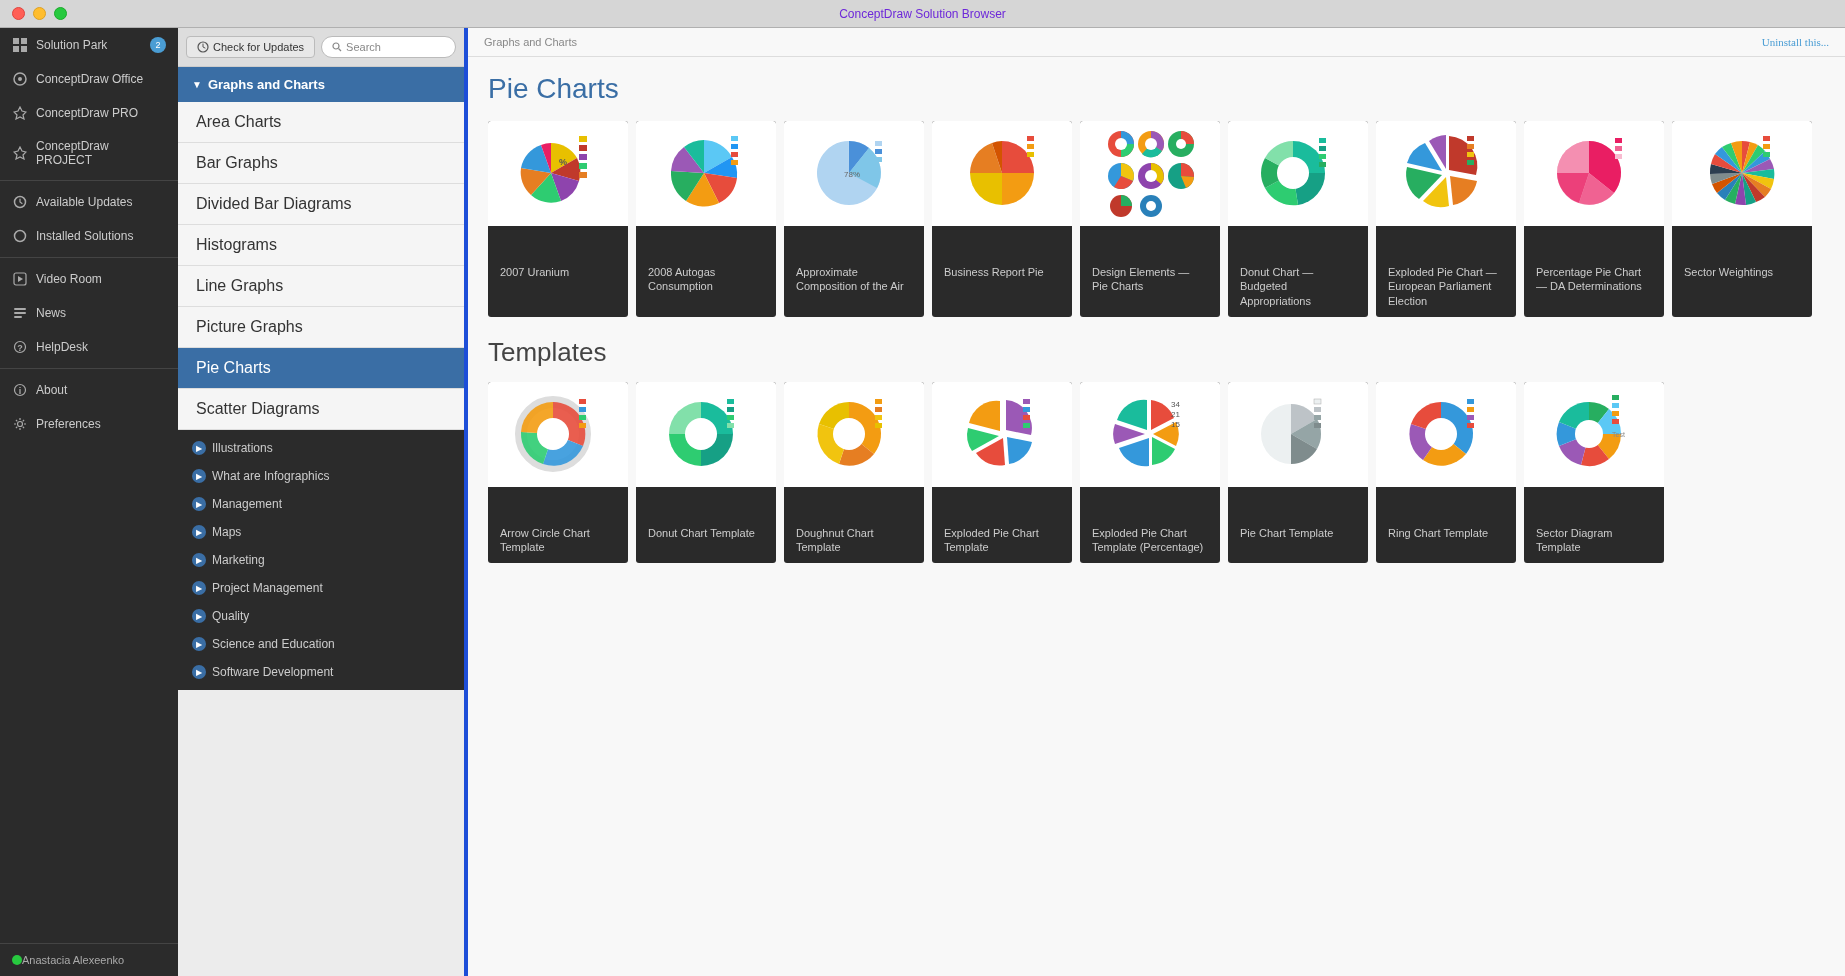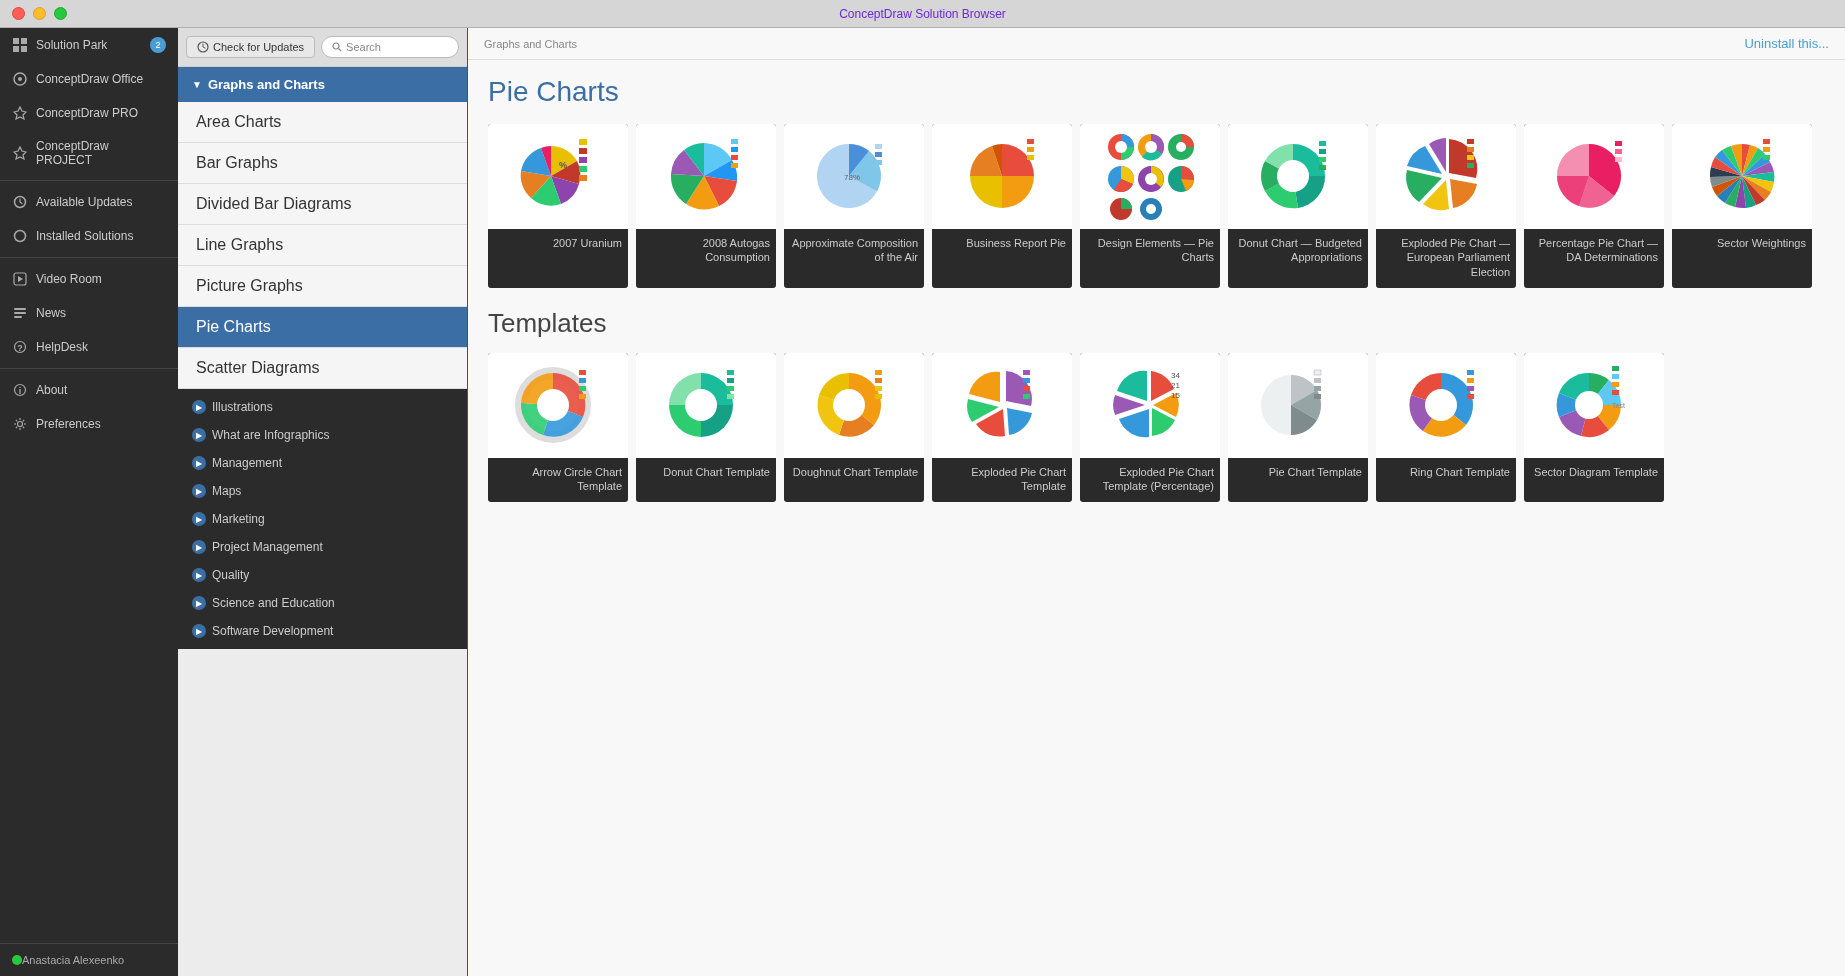--- a/index.html
+++ b/index.html
@@ -28,45 +28,45 @@
     
     .sidebar { width: 178px; background: #2b2b2b; display: flex; flex-direction: column; overflow-y: auto; flex-shrink: 0; }
     .sidebar-item { display: flex; align-items: center; gap: 8px; padding: 9px 12px; cursor: pointer; color: #ccc; font-size: 12px; }
     .sidebar-item .badge { background: #4a9dd4; color: white; border-radius: 50%; width: 16px; height: 16px; font-size: 9px; display: flex; align-items: center; justify-content: center; margin-left: auto; }
     .sidebar-icon { width: 16px; height: 16px; display: flex; align-items: center; justify-content: center; flex-shrink: 0; }
     .sidebar-divider { border: none; border-top: 1px solid #444; margin: 4px 0; }
     .sidebar-user { display: flex; align-items: center; gap: 0; padding: 10px 12px; margin-top: auto; color: #aaa; font-size: 11px; border-top: 1px solid #444; }
     .user-dot { width: 10px; height: 10px; border-radius: 50%; background: #27c93f; flex-shrink: 0; }
 
     
-    .nav-panel { width: 290px; background: #ececec; display: flex; flex-direction: column; flex-shrink: 0; border-right: 1px solid #1d4ed8; }
+    .nav-panel { width: 290px; background: #ececec; display: flex; flex-direction: column; flex-shrink: 0; border-right: 4px solid #1d4ed8; }
     .nav-top { padding: 8px; display: flex; gap: 6px; background: #ddd; border-bottom: 1px solid #ccc; }
     .check-updates-btn { display: flex; align-items: center; gap: 4px; padding: 4px 10px; background: #e8e8e8; border: 1px solid #bbb; border-radius: 4px; font-size: 11px; cursor: pointer; color: #333; }
     .search-box { display: flex; align-items: center; gap: 4px; background: white; border: 1px solid #bbb; border-radius: 12px; padding: 3px 10px; font-size: 11px; color: #888; flex: 1; }
     .nav-header { background: #3a6ea5; color: white; font-size: 13px; font-weight: 600; padding: 10px 14px; display: flex; align-items: center; gap: 6px; }
     .nav-header-arrow { color: white; font-size: 10px; }
     .nav-list-item { padding: 11px 18px; font-size: 16px; color: #333; cursor: pointer; border-bottom: 1px solid #ddd; background: #f5f5f5; }
     .nav-list-item.active { background: #3a6ea5; color: white; }
     .nav-sub-item { display: flex; align-items: center; gap: 6px; padding: 7px 14px; font-size: 12px; color: #ccc; cursor: pointer; }
     .nav-sub-arrow { width: 14px; height: 14px; border-radius: 50%; background: #3a6ea5; display: flex; align-items: center; justify-content: center; font-size: 8px; color: white; flex-shrink: 0; }
 
     
     .content { flex: 1; background: #f8f8f8; overflow-y: auto; padding: 0; }
     .content-header { display: flex; justify-content: space-between; align-items: center; padding: 8px 16px; border-bottom: 1px solid #ddd; }
     .breadcrumb { font-size: 11px; color: #888; }
-    .uninstall-link { font-size: 13px; color: #4a9dd4; cursor: pointer; }
+    .uninstall-link { font-size: 11px; color: #4a9dd4; cursor: pointer; font-family: Liberation Serif, serif; }
     .content-body { padding: 16px 20px; }
     .section-title { font-size: 28px; color: #3a6ea5; font-weight: 300; margin-bottom: 16px; }
     .sub-section-title { font-size: 26px; color: #444; font-weight: 300; margin: 20px 0 14px; }
 
     
     .chart-grid { display: flex; flex-wrap: wrap; gap: 8px; }
     .chart-card { width: 140px; background: #2a2a2a; border-radius: 3px; overflow: hidden; cursor: pointer; flex-shrink: 0; }
     .chart-thumb { width: 100%; height: 105px; background: white; display: flex; align-items: center; justify-content: center; overflow: hidden; }
-    .chart-label { color: #ccc; font-size: 11px; text-align: right; padding: 7px 6px 9px; line-height: 1.3; }
+    .chart-label { color: #ccc; font-size: 11px; text-align: left; padding: 7px 12px 9px; line-height: 1.3; margin-top: 32px; }
 
     
     ::-webkit-scrollbar { width: 6px; }
     ::-webkit-scrollbar-track { background: #ddd; }
     ::-webkit-scrollbar-thumb { background: #aaa; border-radius: 3px; }
   </style>
 </head>
 <body>
 
 <div class="titlebar">
@@ -223,20 +223,23 @@
 
     <div style="overflow-y: auto; flex: 1;">
       <div class="nav-list-item">
         <span>Area Charts</span>
       </div>
       <div class="nav-list-item">
         <span>Bar Graphs</span>
       </div>
       <div class="nav-list-item">
         <span>Divided Bar Diagrams</span>
+      </div>
+      <div class="nav-list-item">
+        <span>Histograms</span>
       </div>
       <div class="nav-list-item">
         <span>Line Graphs</span>
       </div>
       <div class="nav-list-item">
         <span>Picture Graphs</span>
       </div>
       <div class="nav-list-item active">
         <span>Pie Charts</span>
       </div>

